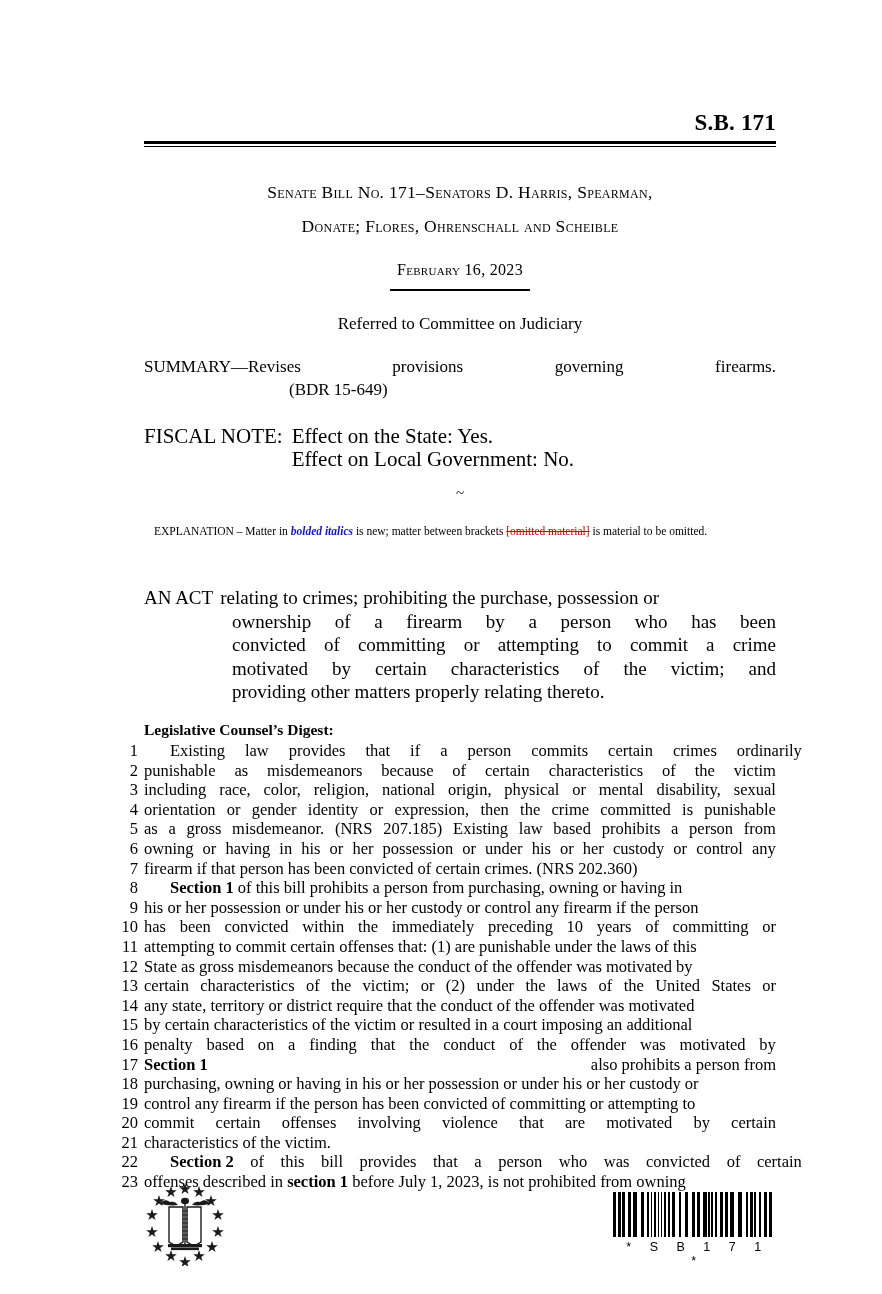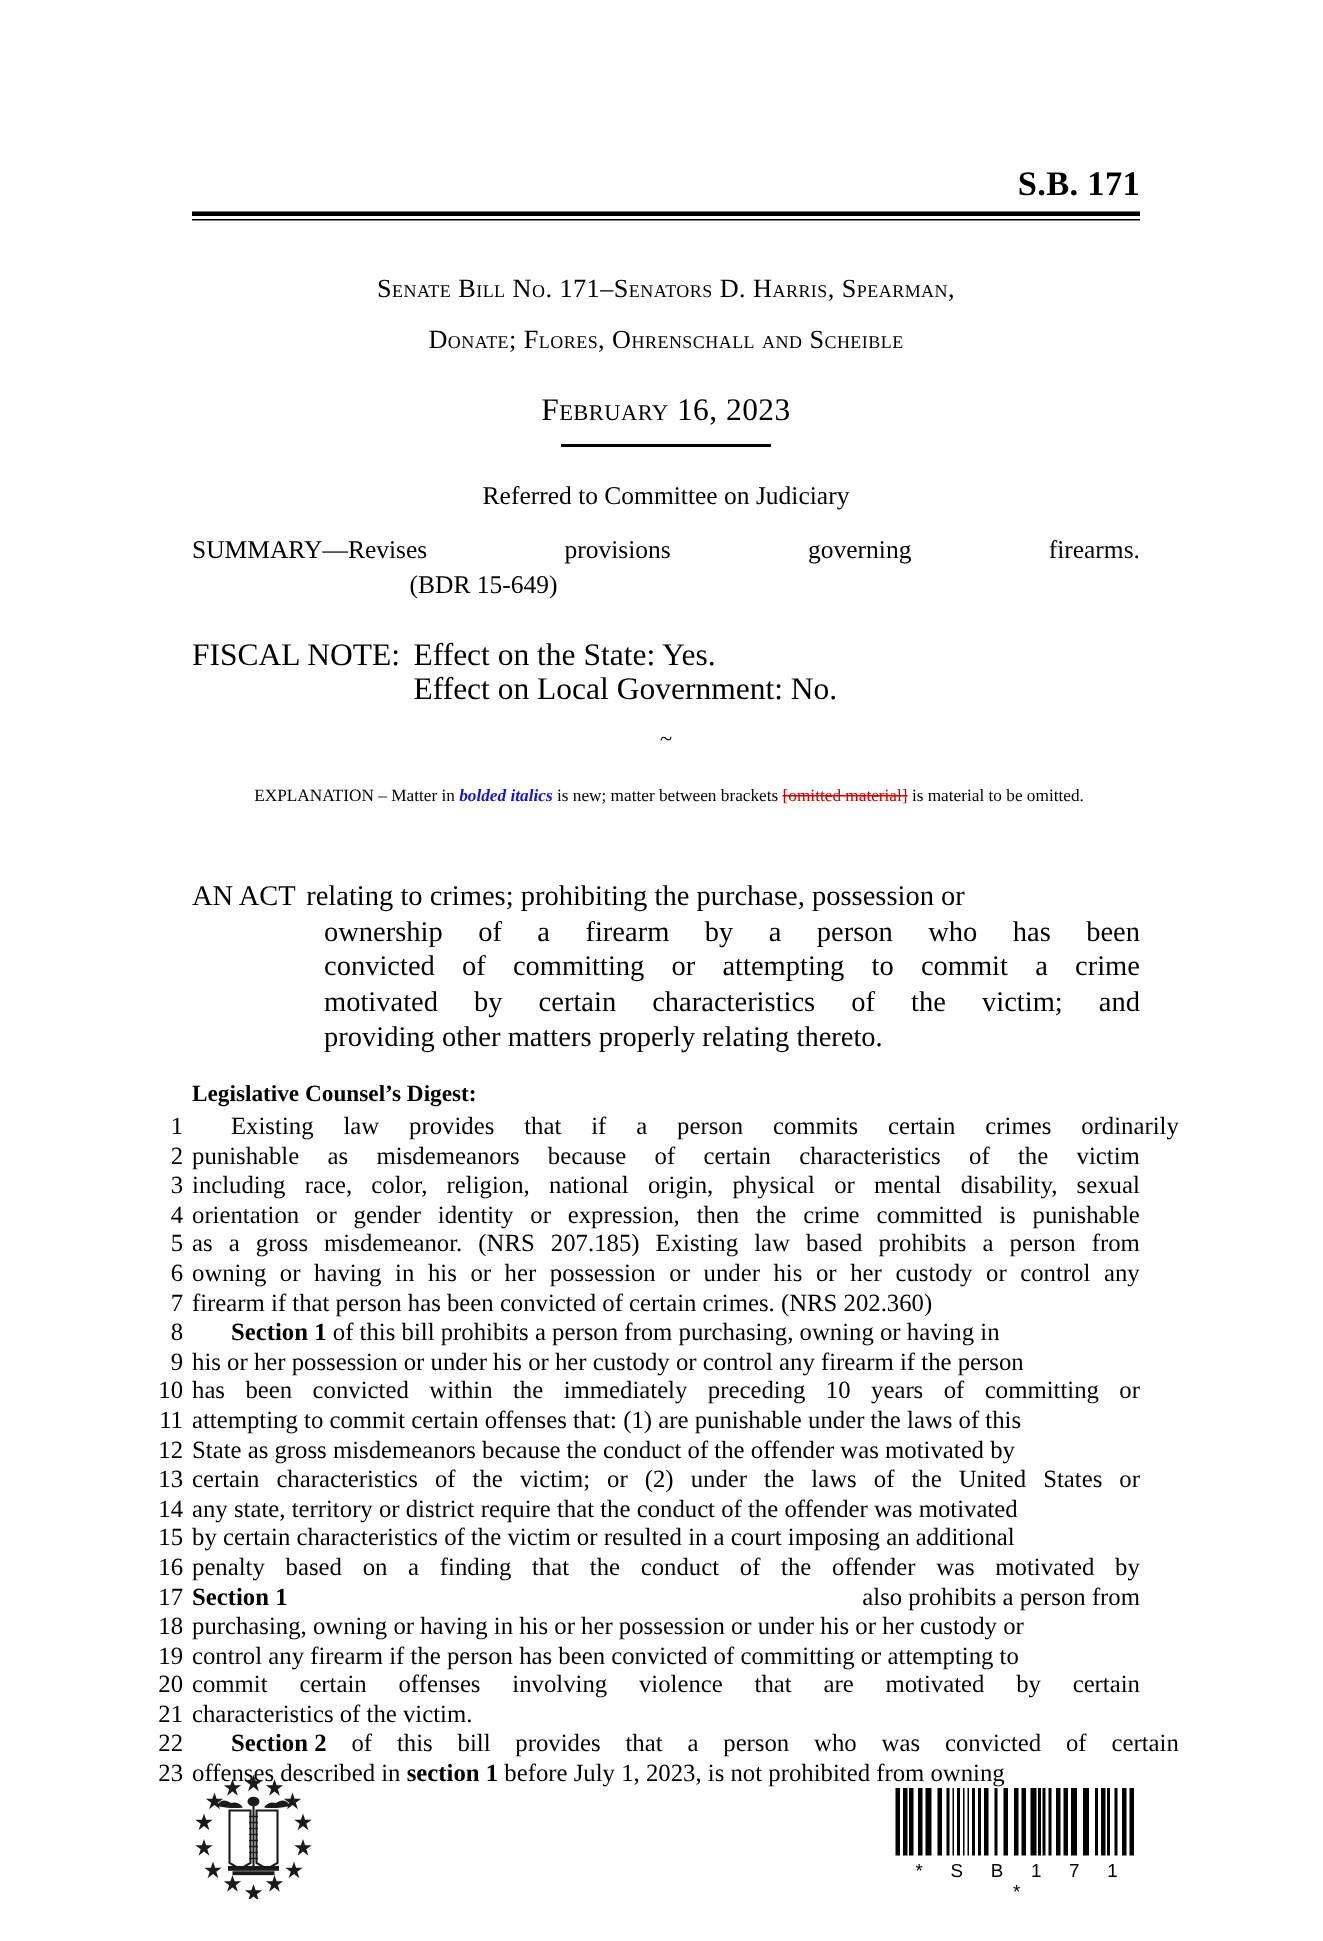--- a/index.html
+++ b/index.html
@@ -11,21 +11,21 @@
     width: 882px;
     height: 1294px;
     position: relative;
     font-family: "Liberation Serif", "DejaVu Serif", serif;
     color: #000000;
     overflow: hidden;
   }
 
   .page {
     position: absolute;
-    left: 0; top: 0;
+    left: 16px; top: 0;
     width: 772px;
     height: 1294px;
   }
 
   
   .bill-id-row {
     position: absolute;
     left: 128px;
     top: 110px;
     width: 632px;
@@ -65,21 +65,21 @@
   }
   .bill-title {
     font-size: 17.5px;
     line-height: 24px;
     font-variant: small-caps;
     letter-spacing: 0.3px;
     margin-top: 10px;
   }
   .bill-date {
     margin-top: 23px;
-    font-size: 21px;
+    font-size: 16px;
     font-variant: small-caps;
     letter-spacing: 0.3px;
   }
   .short-rule {
     margin: 10px auto 0 auto;
     width: 140px;
     height: 1.5px;
     background: #000;
   }
   .referred {
@@ -146,21 +146,20 @@
     font-size: 15px;
     line-height: 16px;
   }
 
   
   .explanation {
     position: absolute;
     left: 138px;
     top: 524px;
     width: 616px;
-    text-align: center;
     font-size: 11.5px;
     line-height: 15px;
     white-space: nowrap;
   }
   .exp-new {
     color: #1414d2;
     font-weight: bold;
     font-style: italic;
   }
   .exp-omit {

